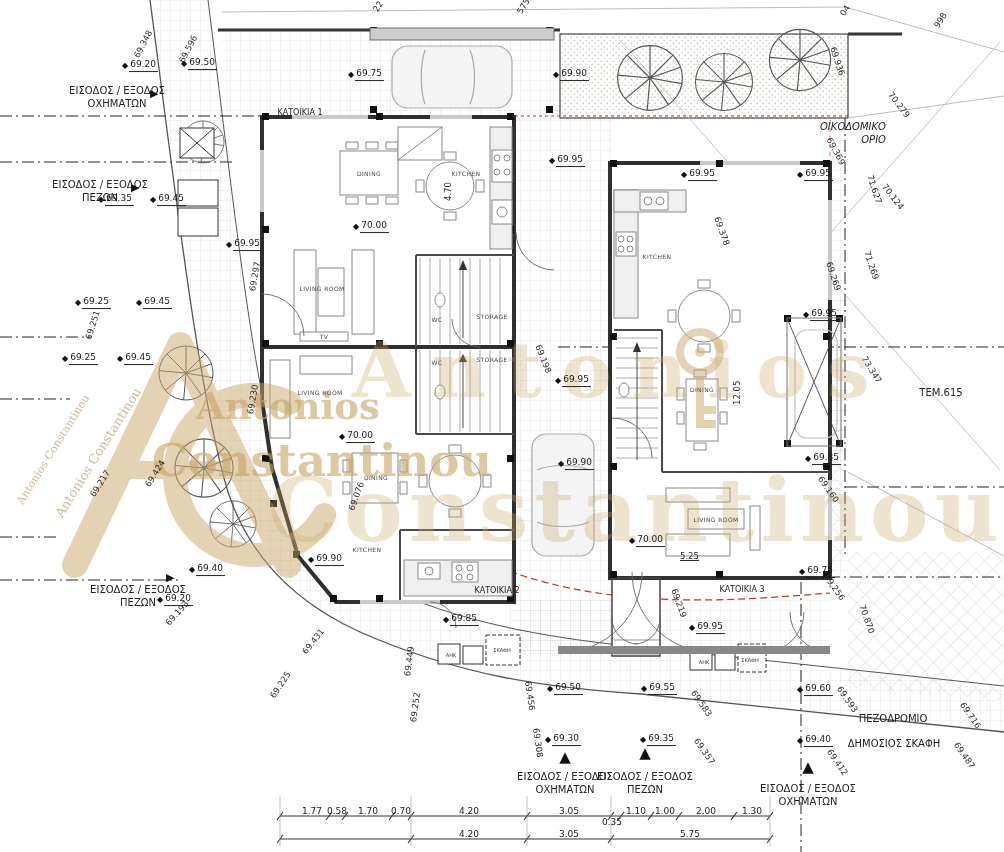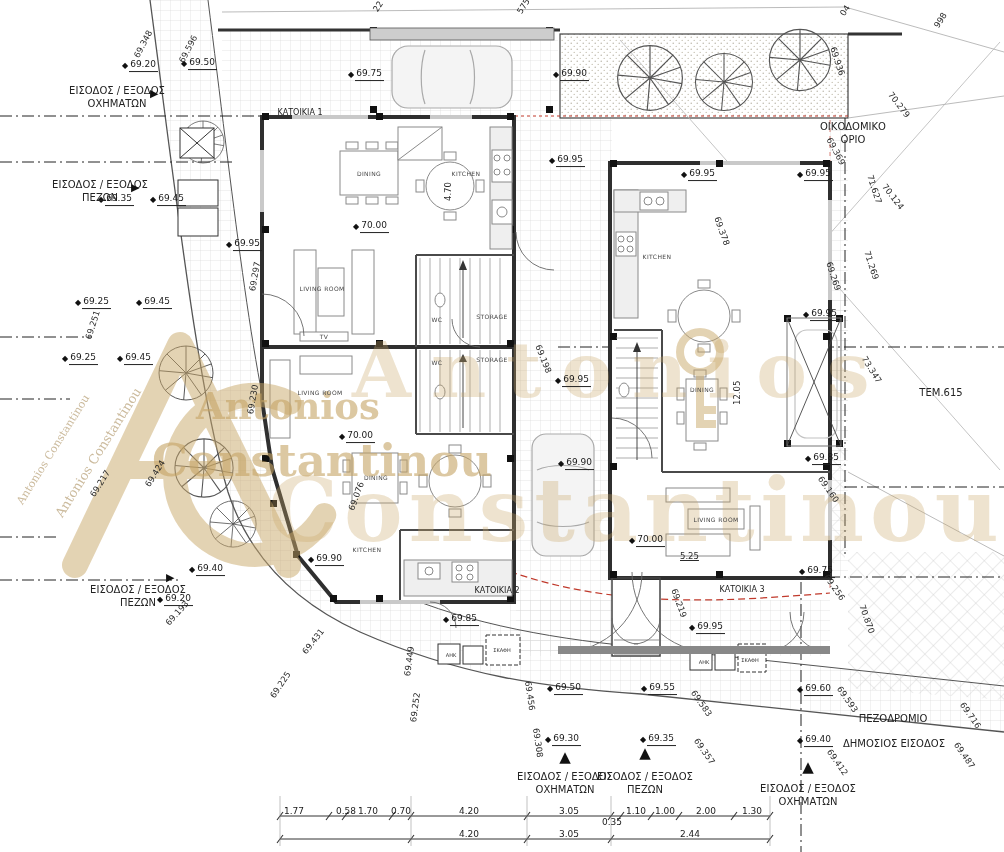--- a/index.html
+++ b/index.html
@@ -25,21 +25,21 @@
   
   #overlay{position:absolute;inset:0;z-index:7;pointer-events:none;}
   #overlay > div{position:absolute;}
   .spot{display:flex;align-items:center;gap:1px;transform:translate(0,-50%);}
   .spot-g{font-size:8px;line-height:1;color:#111;}
   .spot-v{font-size:9px;line-height:1.1;border-bottom:1px solid #222;padding:0 2px 1px 1px;white-space:nowrap;}
   .rot{font-size:8.5px;color:#2a2a2a;white-space:nowrap;transform-origin:left center;}
   .dim{font-size:9px;transform:translateX(-50%);white-space:nowrap;}
   .slabel{font-size:10px;line-height:1.3;text-align:center;transform:translateX(-50%);
           white-space:pre-line;color:#222;}
-  .slabel.left{transform:none;text-align:center;}
+  .slabel.left{transform:none;text-align:right;font-style:italic;}
   .arr{color:#111;line-height:1;}
   .arr-up{font-size:15px;transform:translateX(-50%);}
   .arr-right{font-size:11px;}
   .ulabel{font-size:8px;color:#222;transform:translateX(-50%);white-space:nowrap;}
   .rlabel{font-size:6px;letter-spacing:.4px;color:#444;transform:translate(-50%,-50%);white-space:nowrap;}
   .tlabel{font-size:5px;color:#333;transform:translate(-50%,-50%);white-space:nowrap;}
 </style>
 </head>
 <body>
 
@@ -487,35 +487,35 @@
       <div class="rot" style="left: 862px; top: 600px; transform: rotate(70deg);">70.870</div>
       <div class="rot" style="left: 693px; top: 686px; transform: rotate(55deg);">69.583</div>
       <div class="rot" style="left: 839px; top: 682px; transform: rotate(55deg);">69.593</div>
       <div class="rot" style="left: 696px; top: 734px; transform: rotate(55deg);">69.357</div>
       <div class="rot" style="left: 829px; top: 745px; transform: rotate(55deg);">69.412</div>
       <div class="rot" style="left: 962px; top: 698px; transform: rotate(55deg);">69.716</div>
       <div class="rot" style="left: 956px; top: 738px; transform: rotate(55deg);">69.487</div>
       <div class="rot" style="left: 448px; top: 196px; transform: rotate(-90deg);">4.70</div>
       <div class="rot" style="left: 737px; top: 400px; transform: rotate(-90deg);">12.05</div>
       <div class="rot" style="left: 680px; top: 551px; transform: rotate(0deg); text-decoration: underline;">5.25</div>
-      <div class="dim" style="left: 294px; top: 806px;">1.77</div>
-      <div class="dim" style="left: 346px; top: 806px;">0.58</div>
+      <div class="dim" style="left: 312px; top: 806px;">1.77</div>
+      <div class="dim" style="left: 337px; top: 806px;">0.58</div>
       <div class="dim" style="left: 368px; top: 806px;">1.70</div>
       <div class="dim" style="left: 401px; top: 806px;">0.70</div>
       <div class="dim" style="left: 469px; top: 806px;">4.20</div>
       <div class="dim" style="left: 569px; top: 806px;">3.05</div>
       <div class="dim" style="left: 612px; top: 780px; margin-top: 37px;">0.35</div>
       <div class="dim" style="left: 636px; top: 806px;">1.10</div>
       <div class="dim" style="left: 665px; top: 806px;">1.00</div>
       <div class="dim" style="left: 706px; top: 806px;">2.00</div>
       <div class="dim" style="left: 752px; top: 806px;">1.30</div>
       <div class="dim" style="left: 345px; top: 853px;">4.75</div>
       <div class="dim" style="left: 469px; top: 829px;">4.20</div>
       <div class="dim" style="left: 569px; top: 829px;">3.05</div>
-      <div class="dim" style="left: 690px; top: 829px;">2.44</div>
+      <div class="dim" style="left: 690px; top: 829px;">5.75</div>
       <div class="slabel" style="left: 117px; top: 84px;">ΕΙΣΟΔΟΣ / ΕΞΟΔΟΣ
 ΟΧΗΜΑΤΩΝ</div>
       <div class="arr arr-right" style="left: 150px; top: 88px;">▶</div>
       <div class="slabel" style="left: 100px; top: 178px;">ΕΙΣΟΔΟΣ / ΕΞΟΔΟΣ
 ΠΕΖΩΝ</div>
       <div class="arr arr-right" style="left: 131px; top: 182px;">▶</div>
       <div class="slabel" style="left: 138px; top: 583px;">ΕΙΣΟΔΟΣ / ΕΞΟΔΟΣ
 ΠΕΖΩΝ</div>
       <div class="arr arr-right" style="left: 166px; top: 572px;">▶</div>
       <div class="slabel" style="left: 565px; top: 770px;">ΕΙΣΟΔΟΣ / ΕΞΟΔΟΣ
@@ -523,21 +523,21 @@
       <div class="arr arr-up" style="left: 565px; top: 750px;">▲</div>
       <div class="slabel" style="left: 645px; top: 770px;">ΕΙΣΟΔΟΣ / ΕΞΟΔΟΣ
 ΠΕΖΩΝ</div>
       <div class="arr arr-up" style="left: 645px; top: 746px;">▲</div>
       <div class="slabel" style="left: 808px; top: 782px;">ΕΙΣΟΔΟΣ / ΕΞΟΔΟΣ
 ΟΧΗΜΑΤΩΝ</div>
       <div class="arr arr-up" style="left: 808px; top: 760px;">▲</div>
       <div class="slabel left" style="left: 820px; top: 120px;">ΟΙΚΟΔΟΜΙΚΟ
 ΟΡΙΟ</div>
       <div class="slabel" style="left: 893px; top: 712px;">ΠΕΖΟΔΡΟΜΙΟ</div>
-      <div class="slabel" style="left: 894px; top: 737px;">ΔΗΜΟΣΙΟΣ ΕΙΣΟΔΟΣ</div>
+      <div class="slabel" style="left: 894px; top: 737px;">ΔΗΜΟΣΙΟΣ ΣΚΑΦΗ</div>
       <div class="slabel" style="left: 941px; top: 386px;">ΤΕΜ.615</div>
       <div class="ulabel" style="left: 300px; top: 108px;">ΚΑΤΟΙΚΙΑ 1</div>
       <div class="ulabel" style="left: 497px; top: 586px;">ΚΑΤΟΙΚΙΑ 2</div>
       <div class="ulabel" style="left: 742px; top: 585px;">ΚΑΤΟΙΚΙΑ 3</div>
       <div class="rlabel" style="left: 466px; top: 173px;">KITCHEN</div>
       <div class="rlabel" style="left: 369px; top: 173px;">DINING</div>
       <div class="rlabel" style="left: 322px; top: 288px;">LIVING ROOM</div>
       <div class="rlabel" style="left: 324px; top: 336px;">TV</div>
       <div class="rlabel" style="left: 437px; top: 319px;">WC</div>
       <div class="rlabel" style="left: 492px; top: 316px;">STORAGE</div>

